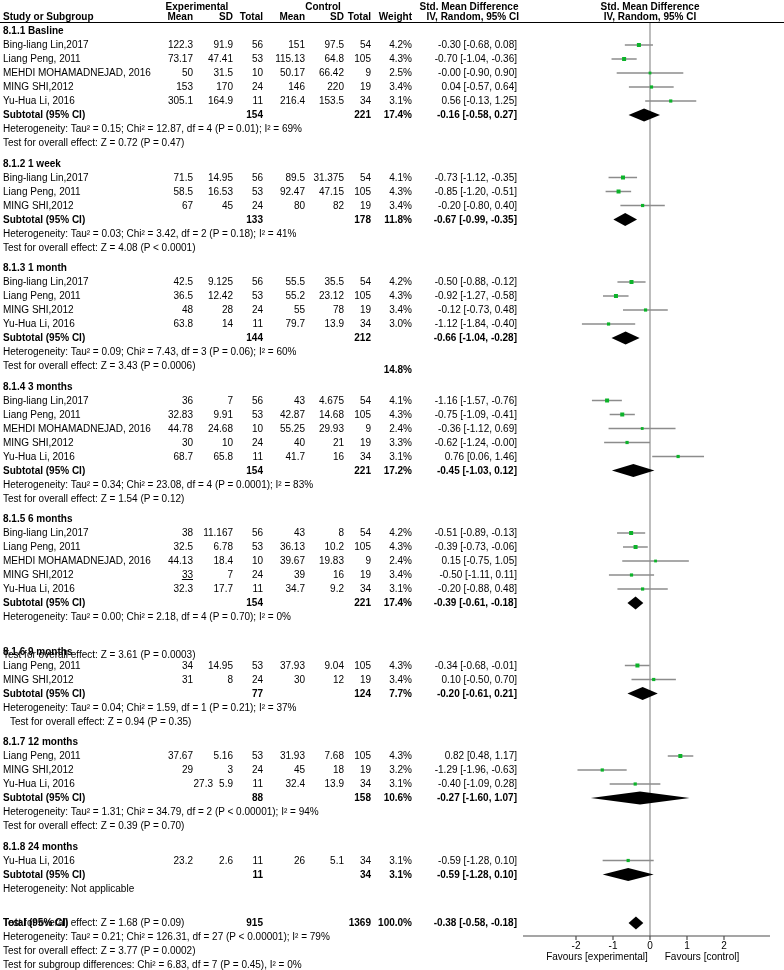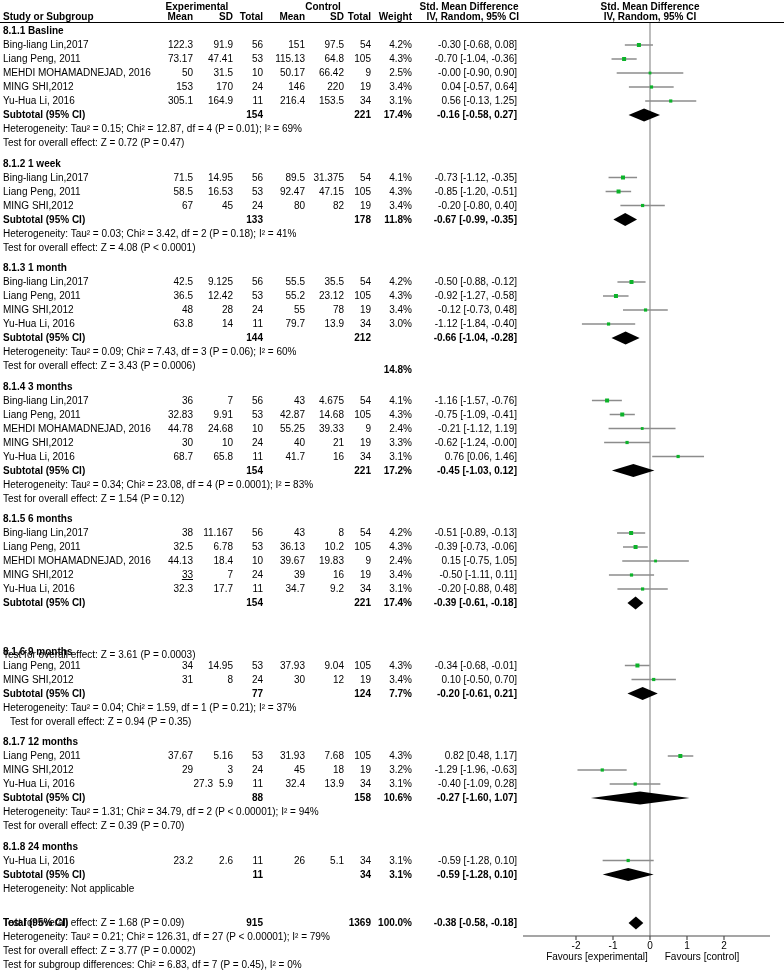--- a/index.html
+++ b/index.html
@@ -241,24 +241,24 @@
         <span class="cell" style="right: 413px;">105</span>
         <span class="cell" style="right: 372px;">4.3%</span>
         <span class="cell" style="right: 267px;">-0.75 [-1.09, -0.41]</span>
       </div>
       <div class="row" style="top: 421.5px; height: 14px;">
         <span class="cell" style="left: 3px;">MEHDI MOHAMADNEJAD, 2016</span>
         <span class="cell" style="right: 591px;">44.78</span>
         <span class="cell" style="right: 551px;">24.68</span>
         <span class="cell" style="right: 521px;">10</span>
         <span class="cell" style="right: 479px;">55.25</span>
-        <span class="cell" style="right: 440px;">39.33</span>
+        <span class="cell" style="right: 440px;">29.93</span>
         <span class="cell" style="right: 413px;">9</span>
         <span class="cell" style="right: 372px;">2.4%</span>
-        <span class="cell" style="right: 267px;">-0.21 [-1.12, 1.19]</span>
+        <span class="cell" style="right: 267px;">-0.36 [-1.12, 0.69]</span>
       </div>
       <div class="row" style="top: 435.5px; height: 14px;">
         <span class="cell" style="left: 3px;">MING SHI,2012</span>
         <span class="cell" style="right: 591px;">30</span>
         <span class="cell" style="right: 551px;">10</span>
         <span class="cell" style="right: 521px;">24</span>
         <span class="cell" style="right: 479px;">40</span>
         <span class="cell" style="right: 440px;">21</span>
         <span class="cell" style="right: 413px;">19</span>
         <span class="cell" style="right: 372px;">3.3%</span>
@@ -345,20 +345,23 @@
         <span class="cell" style="right: 413px;">34</span>
         <span class="cell" style="right: 372px;">3.1%</span>
         <span class="cell" style="right: 267px;">-0.20 [-0.88, 0.48]</span>
       </div>
       <div class="row" style="top: 596px; height: 14px;">
         <span class="cell b" style="left: 3px;">Subtotal (95% CI)</span>
         <span class="cell b" style="right: 521px;">154</span>
         <span class="cell b" style="right: 413px;">221</span>
         <span class="cell b" style="right: 372px;">17.4%</span>
         <span class="cell b" style="right: 267px;">-0.39 [-0.61, -0.18]</span>
+      </div>
+      <div class="row" style="top: 610px; height: 14px;">
+        <span class="cell" style="left: 3px;">Heterogeneity: Tau² = 0.00; Chi² = 2.18, df = 4 (P = 0.70); I² = 0%</span>
       </div>
       <div class="row" style="top: 648px; height: 14px;">
         <span class="cell" style="left: 3px;">Test for overall effect: Z = 3.61 (P = 0.0003)</span>
       </div>
       <div class="row" style="top: 644.5px; height: 14px;">
         <span class="cell b" style="left: 3px;">8.1.6 9 months</span>
       </div>
       <div class="row" style="top: 658.5px; height: 14px;">
         <span class="cell" style="left: 3px;">Liang Peng, 2011</span>
         <span class="cell" style="right: 591px;">34</span>

